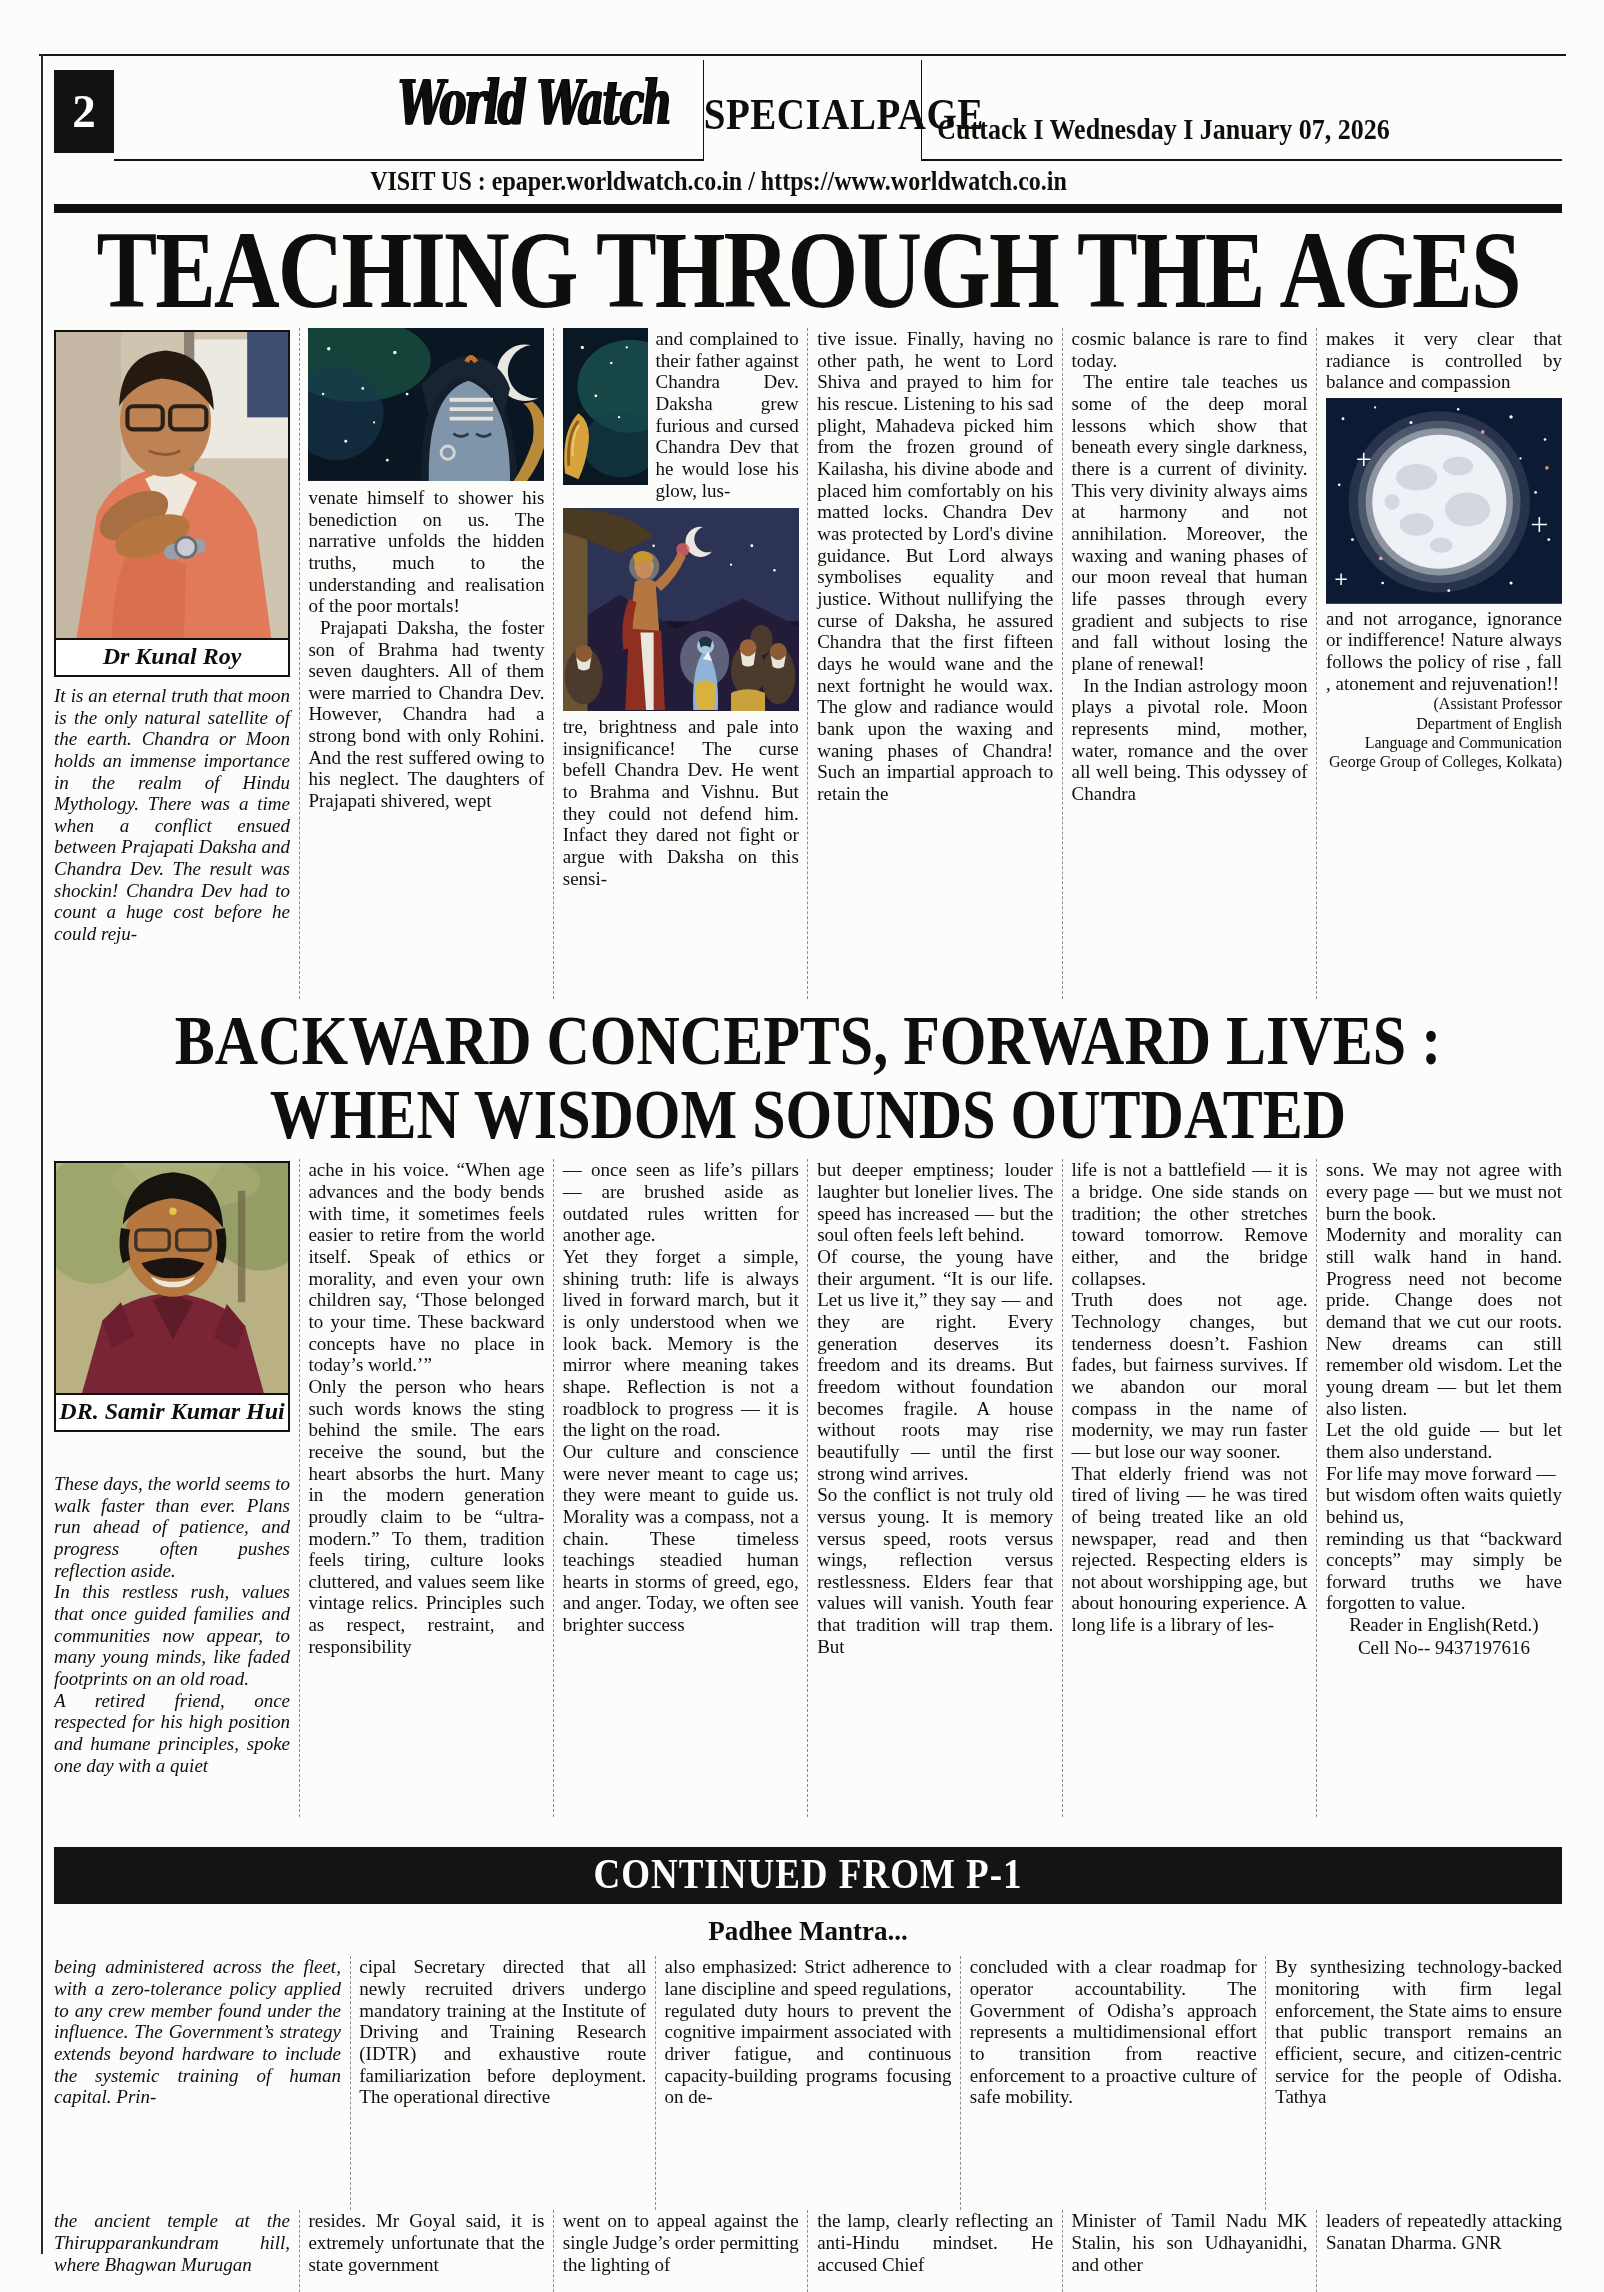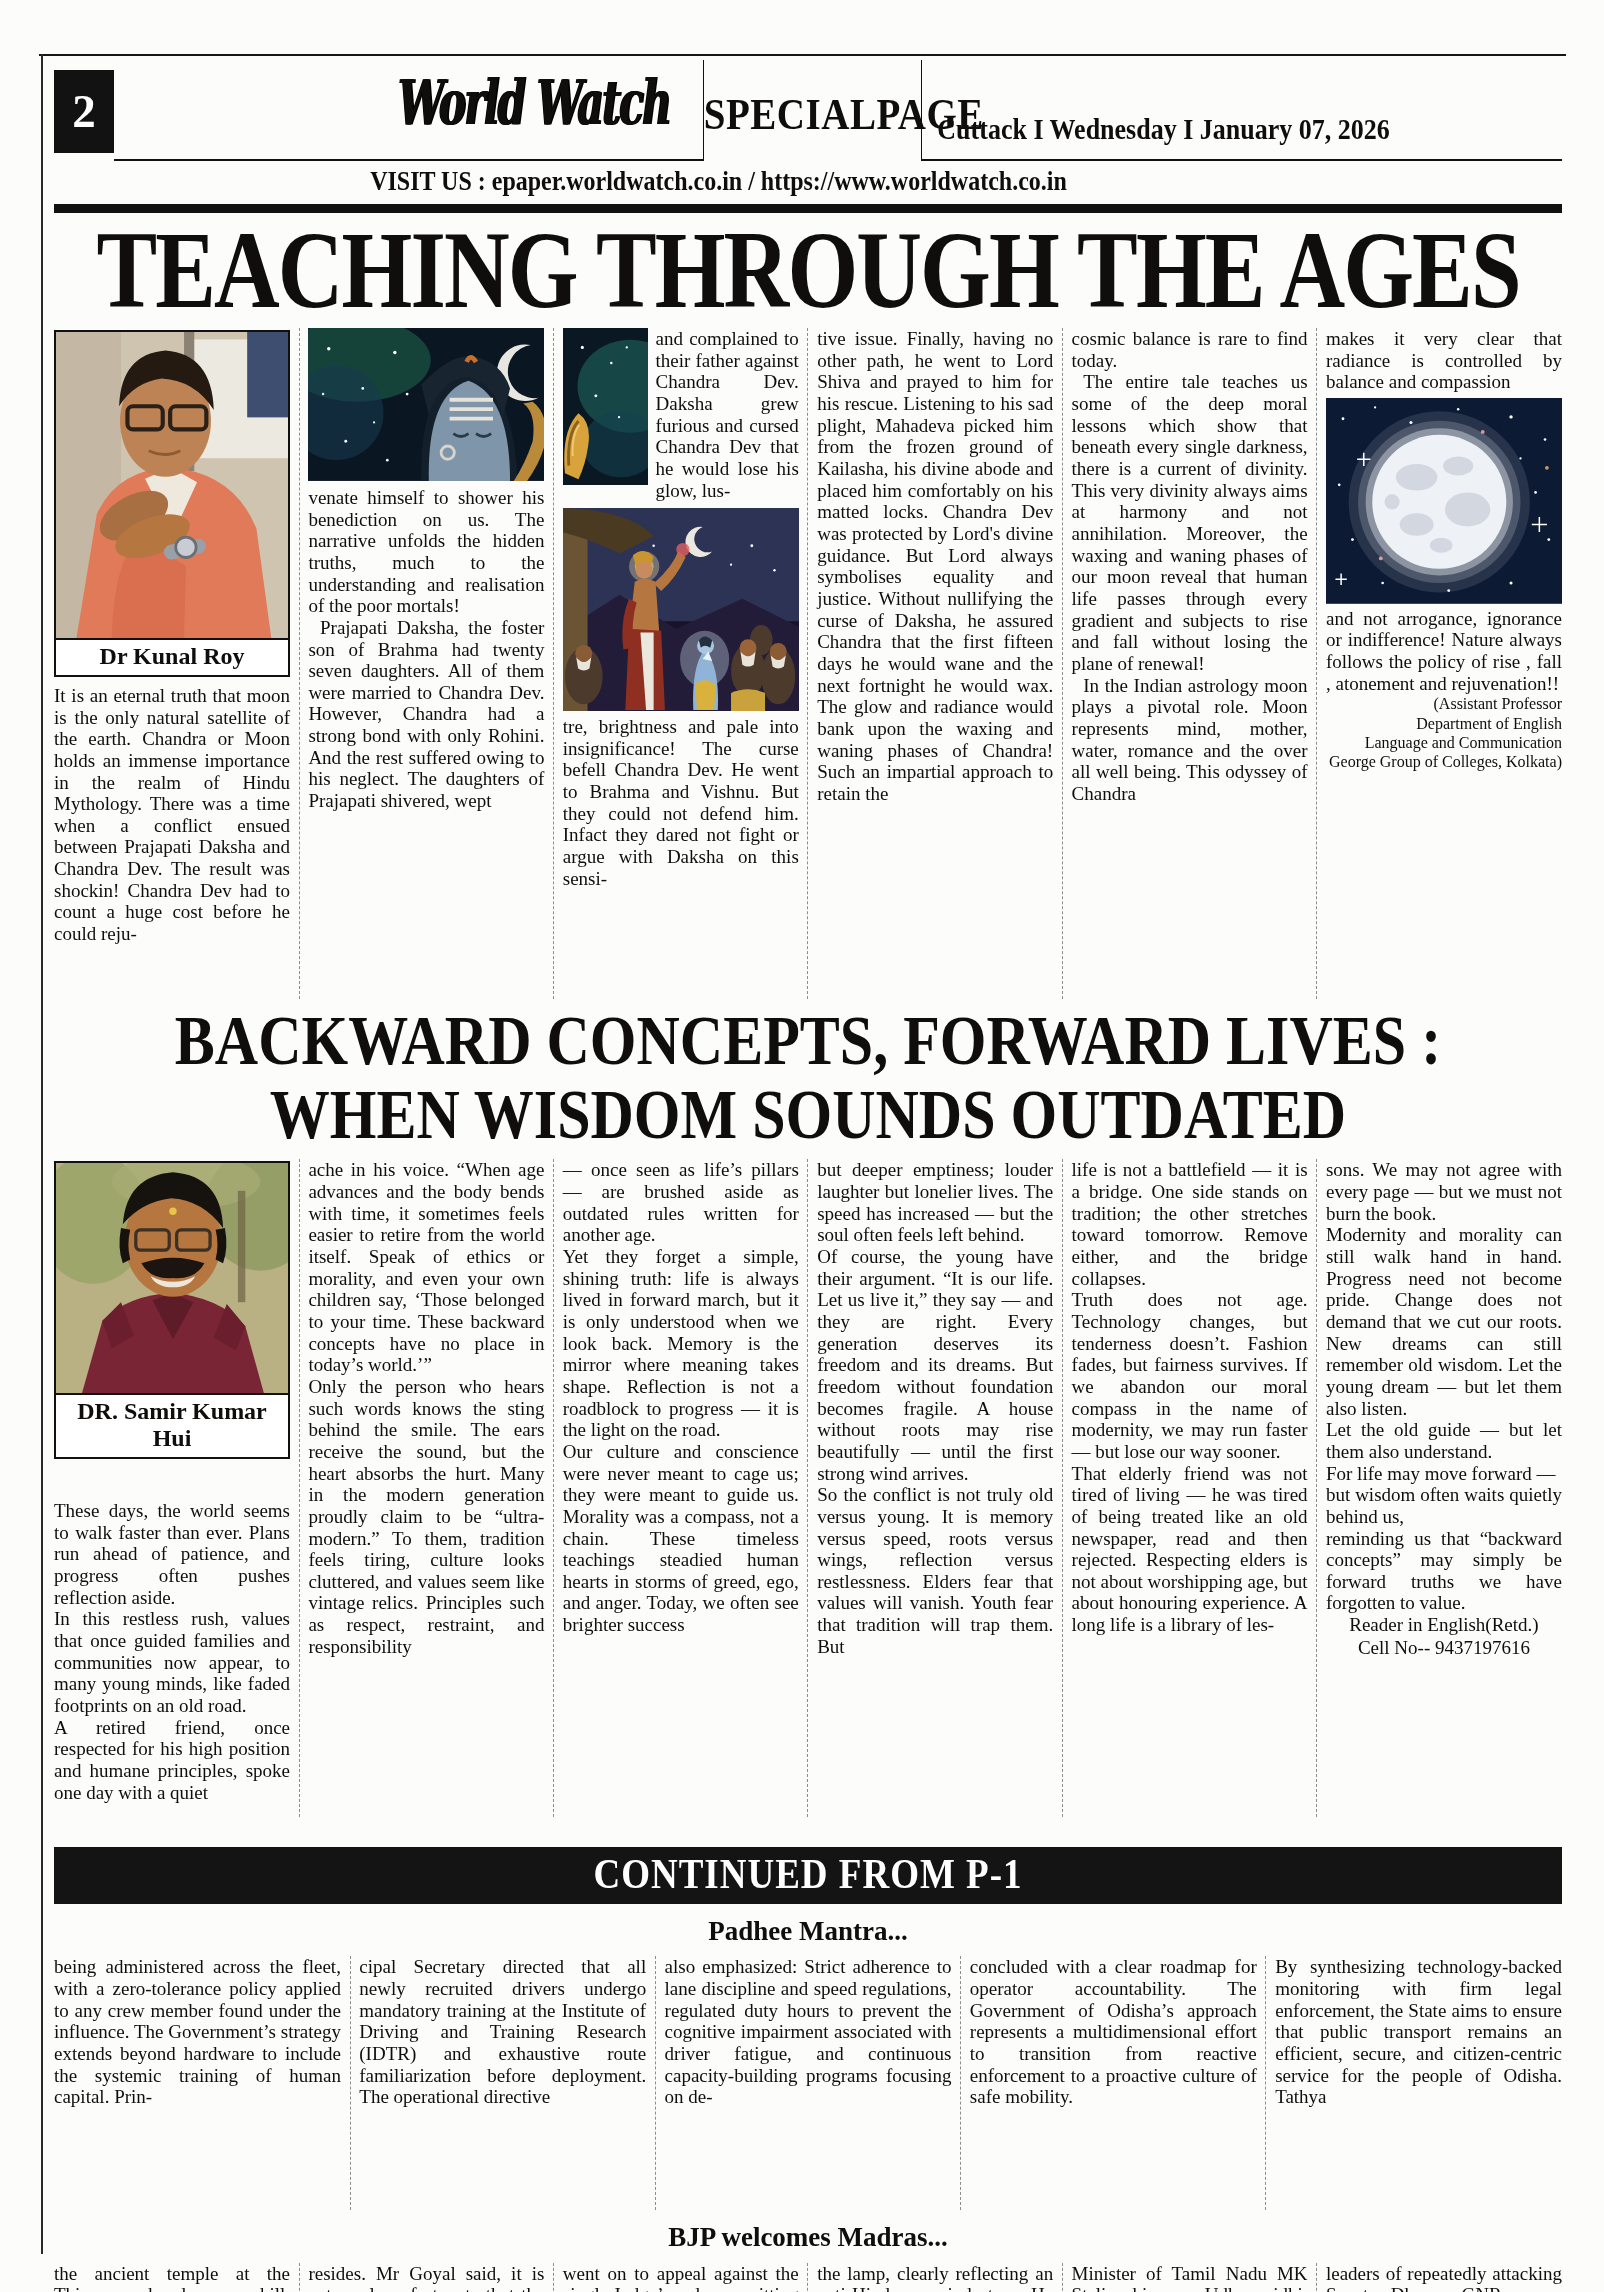--- a/index.html
+++ b/index.html
@@ -34,21 +34,21 @@
 
   
   .headline1 { text-align:center; font-weight:bold; font-size:91px; letter-spacing:-1.9px;
     white-space:nowrap; height:115px; line-height:115px; transform:scaleY(1.2); transform-origin:center; margin:0; }
   .headline2 { text-align:center; font-weight:bold; font-size:60px; line-height:1.06;
     transform:scaleY(1.15); transform-origin:center; margin:15.5px 0 17.5px; }
 
   
   .cols { display:flex; align-items:stretch; }
   .col { flex:1 1 0; min-width:0; padding:0 8.7px; border-left:1px dashed #8d8d8d; }
-  .col:first-child { border-left:none; padding-left:0; }
+  .col:first-child { border-left:none; padding-left:0;font-style:italic; }
   .col:last-child { padding-right:0; }
   .art1 { height:671px; overflow:hidden; }
   .art2 { height:658px; overflow:hidden; margin-top:1.9px; }
   .art3 { height:254px; overflow:hidden; }
   .art4 { height:97px; overflow:hidden; }
 
   .para { margin:0; text-align:justify; font-size:19px; line-height:1.14; }
   .indent { text-indent:11.6px; }
   .credit-r { text-align:right; font-size:16px; line-height:1.2; }
   .credit-c { text-align:center; font-size:19px; line-height:1.2; }
@@ -363,21 +363,20 @@
         <p class="para">also emphasized: Strict adherence to lane discipline and speed regulations, regulated duty hours to prevent the cognitive impairment associated with driver fatigue, and continuous capacity-building programs focusing on de-</p>
       </div>
     <div class="col">
         <p class="para">concluded with a clear roadmap for operator accountability. The Government of Odisha’s approach represents a multidimensional effort to transition from reactive enforcement to a proactive culture of safe mobility.</p>
       </div>
     <div class="col">
         <p class="para">By synthesizing technology-backed monitoring with firm legal enforcement, the State aims to ensure that public transport remains an efficient, secure, and citizen-centric service for the people of Odisha. Tathya</p>
       </div>
   </section>
 
-  <div class="subhead">BJP welcomes Madras...</div>
   <section class="cols art4">
     <div class="col">
         <p class="para">the ancient temple at the Thirupparankundram hill, where Bhagwan Murugan</p>
       </div>
     <div class="col">
         <p class="para">resides. Mr Goyal said, it is extremely unfortunate that the state government</p>
       </div>
     <div class="col">
         <p class="para">went on to appeal against the single Judge’s order permitting the lighting of</p>
       </div>

